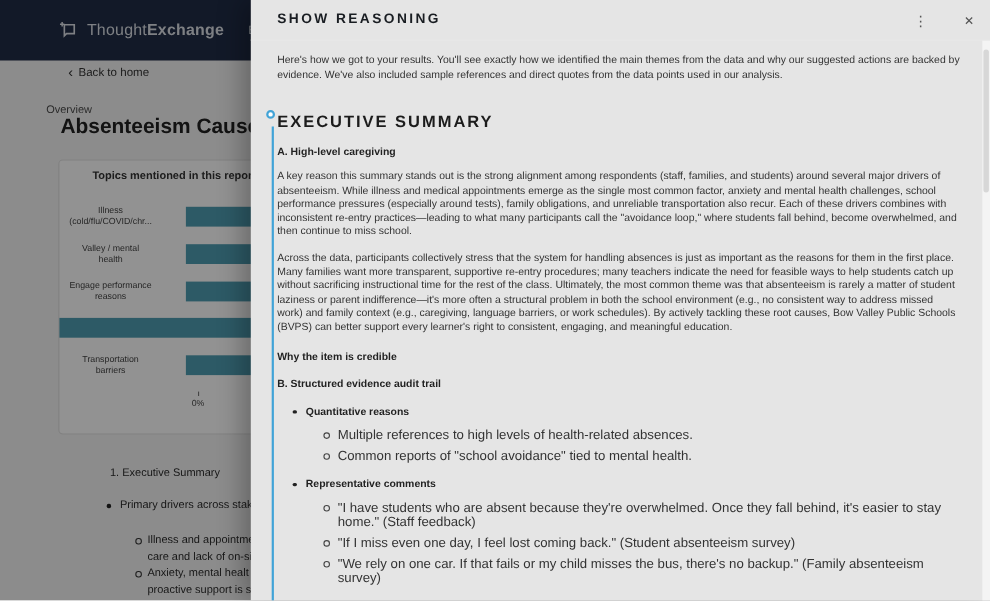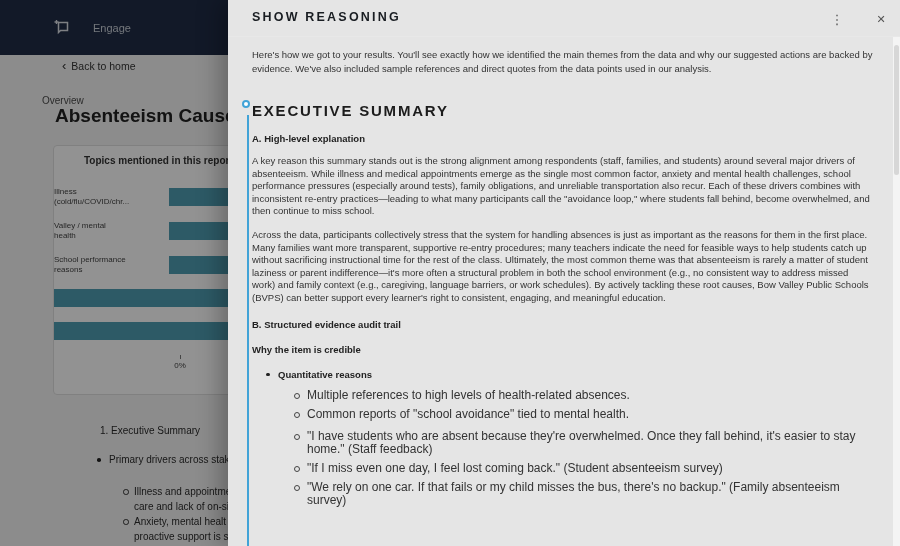--- a/index.html
+++ b/index.html
@@ -23,21 +23,21 @@
   .back-chevron { font-size:13px; line-height:10px; }
   .overview-label { position:absolute; left:42px; top:40px; font-size:10px; color:#4a4a4a; }
   .page-title { position:absolute; left:55px; top:50px; font-size:19px; font-weight:700;
                 color:#222; white-space:nowrap; }
 
   .chart-card { position:absolute; left:53px; top:90px; width:560px; height:250px;
                 background:#fbfbfb; border:1px solid #ddd; border-radius:4px; padding-top:9px; }
   .chart-title { margin-left:30px; font-size:10px; font-weight:700; color:#333; }
   .chart-rows { margin-top:21px; }
   .chart-row { display:flex; align-items:center; margin-bottom:15px; }
-  .chart-label { width:115px; padding-right:22px; text-align:left; font-size:8px;
+  .chart-label { width:115px; padding-right:22px; text-align:center; font-size:8px;
                  line-height:9.5px; color:#444; white-space:pre-line; }
   .chart-bar { height:18px; flex:1 1 auto; background:#4f9cb0; }
   .chart-axis { margin-left:115px; width:22px; text-align:center; }
   .axis-tick-mark { width:1px; height:4px; background:#777; margin:0 auto 2px; }
   .axis-tick-label { font-size:8px; color:#444; }
 
   .outline { position:absolute; left:96px; top:370px; width:400px; font-size:10px; color:#2b2b2b; }
   .outline-title { margin-left:4px; margin-bottom:18px; white-space:nowrap; }
   .outline-bullet { position:relative; padding-left:13px; margin-bottom:19px; white-space:nowrap; }
   .outline-bullet::before { content:""; position:absolute; left:1px; top:4px; width:3.5px;
@@ -92,20 +92,21 @@
 
 <div class="screen">
 
   <div class="bg-page">
     <div class="navbar">
       <div class="brand">
         <svg class="logo-svg" viewBox="0 0 17 17" fill="none" stroke="#d9dde3" stroke-width="1.5">
           <path d="M4.5 3.5 h9 v8 h-7 l-2 2 z"></path>
           <path d="M2.5 1 v4 M0.5 3 h4" stroke-width="1.4"></path>
         </svg>
+        <span class="brand-text"><span>Thought</span><b>Exchange</b></span>
       </div>
       <span class="nav-item">Engage</span>
     </div>
 
     <div class="page-body">
       <a class="back-link" href="#">
           <span class="back-chevron">‹</span>
           <span>Back to home</span>
         </a>
 
@@ -119,28 +120,30 @@
             <div class="chart-label">Illness
 (cold/flu/COVID/chr...</div>
             <div class="chart-bar"></div>
           </div>
           <div class="chart-row">
             <div class="chart-label">Valley / mental
 health</div>
             <div class="chart-bar"></div>
           </div>
           <div class="chart-row">
-            <div class="chart-label">School performance
+            <div class="chart-label">Engage performance
 reasons</div>
             <div class="chart-bar"></div>
           </div>
           <div class="chart-row">
             <div class="chart-bar"></div>
           </div>
           <div class="chart-row">
+            <div class="chart-label">Transportation
+barriers</div>
             <div class="chart-bar"></div>
           </div>
         </div>
         <div class="chart-axis">
           <div class="axis-tick-mark"></div>
           <div class="axis-tick-label">0%</div>
         </div>
       </div>
 
       <div class="outline">
@@ -162,32 +165,33 @@
       <div class="panel-title">SHOW REASONING</div>
       <div class="icon-btn kebab-btn">⋮</div>
       <div class="icon-btn close-btn">✕</div>
     </div>
 
     <div class="panel-body">
       <p class="panel-intro">Here's how we got to your results. You'll see exactly how we identified the main themes from the data and why our suggested actions are backed by evidence. We've also included sample references and direct quotes from the data points used in our analysis.</p>
 
       <div class="section">
         <div class="section-heading">EXECUTIVE SUMMARY</div>
-        <div class="sub-heading">A. High-level explanation</div>
+        <div class="sub-heading">A. High-level caregiving</div>
         <p class="para">A key reason this summary stands out is the strong alignment among respondents (staff, families, and students) around several major drivers of absenteeism. While illness and medical appointments emerge as the single most common factor, anxiety and mental health challenges, school performance pressures (especially around tests), family obligations, and unreliable transportation also recur. Each of these drivers combines with inconsistent re-entry practices—leading to what many participants call the "avoidance loop," where students fall behind, become overwhelmed, and then continue to miss school.</p>
         <p class="para">Across the data, participants collectively stress that the system for handling absences is just as important as the reasons for them in the first place. Many families want more transparent, supportive re-entry procedures; many teachers indicate the need for feasible ways to help students catch up without sacrificing instructional time for the rest of the class. Ultimately, the most common theme was that absenteeism is rarely a matter of student laziness or parent indifference—it's more often a structural problem in both the school environment (e.g., no consistent way to address missed work) and family context (e.g., caregiving, language barriers, or work schedules). By actively tackling these root causes, Bow Valley Public Schools (BVPS) can better support every learner's right to consistent, engaging, and meaningful education.</p>
+        <div class="sub-heading">Why the item is credible</div>
         <div class="sub-heading">B. Structured evidence audit trail</div>
-        <div class="sub-heading">Why the item is credible</div>
 
         <div class="group-label">Quantitative reasons</div>
         <div class="sub-items">
           <div class="sub-item">Multiple references to high levels of health-related absences.</div>
           <div class="sub-item">Common reports of "school avoidance" tied to mental health.</div>
         </div>
 
+        <div class="group-label">Representative comments</div>
         <div class="sub-items">
           <div class="sub-item">"I have students who are absent because they're overwhelmed. Once they fall behind, it's easier to stay home." (Staff feedback)</div>
           <div class="sub-item">"If I miss even one day, I feel lost coming back." (Student absenteeism survey)</div>
           <div class="sub-item">"We rely on one car. If that fails or my child misses the bus, there's no backup." (Family absenteeism survey)</div>
         </div>
       </div>
     </div>
 
     <div class="timeline-circle"></div>
     <div class="timeline-line"></div>

